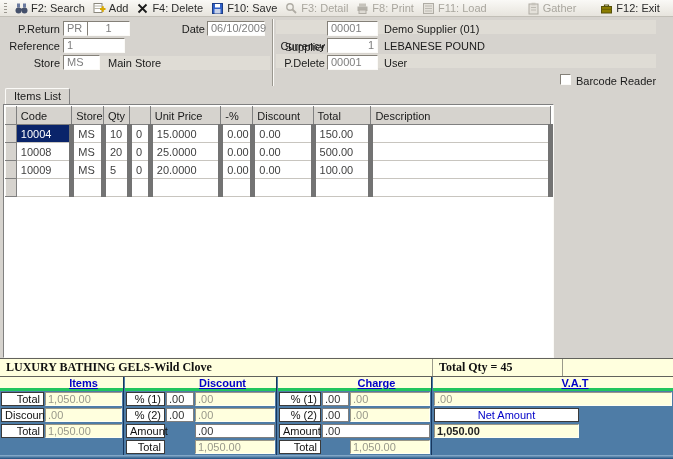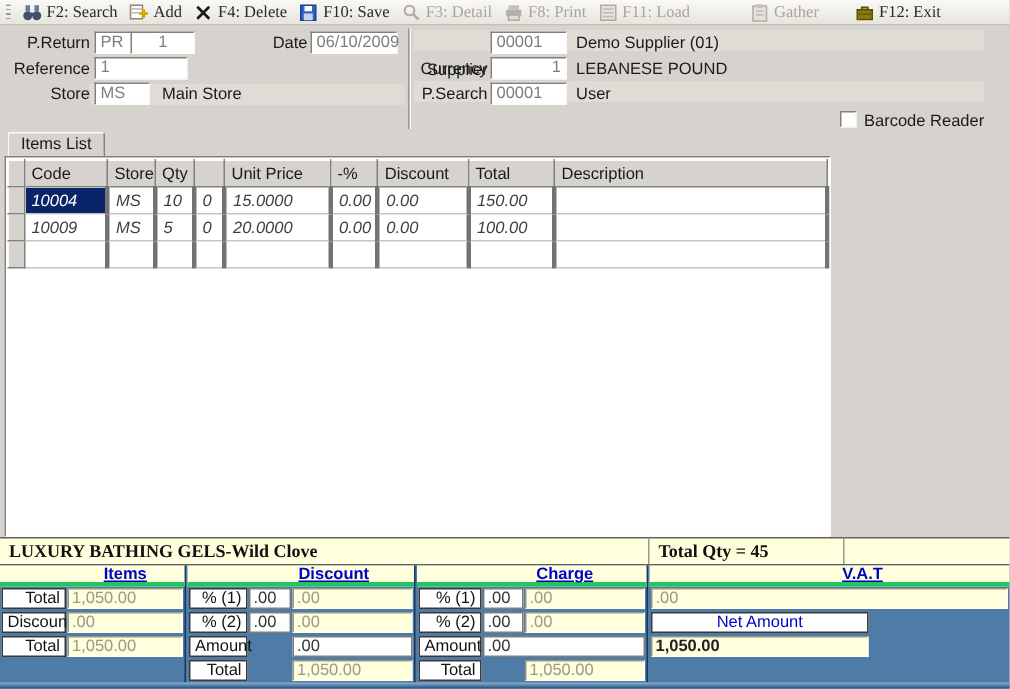--- a/index.html
+++ b/index.html
@@ -6,21 +6,21 @@
   html,body { width:673px; height:459px; }
   body { font-family:"Liberation Sans", sans-serif; font-size:11px; background:#D6D3CE; position:relative; overflow:hidden; }
 
   
   .toolbar { position:absolute; left:0; top:0; width:673px; height:17px;
     background:linear-gradient(#FAF9F6,#E7E4DD); border-bottom:1px solid #C2BFB7;
     display:flex; align-items:center; padding-left:2px; }
   .grip { width:3px; height:11px; margin:0 4px 0 2px;
     background:repeating-linear-gradient(#9A978F 0 1px, transparent 1px 3px); }
   .tbtn { display:flex; align-items:center; gap:3px; border:none; background:none;
-    font-family:Liberation Serif, serif; font-size:11px; color:#2B2B2B; padding:0 4px; height:16px; white-space:nowrap; }
+    font-family:Liberation Sans, sans-serif; font-size:11px; color:#2B2B2B; padding:0 4px; height:16px; white-space:nowrap; }
   .tbtn.disabled { color:#A9A69E; }
   .tbtn svg { width:13px; height:13px; flex:0 0 13px; }
   .sp { width:16px; }
   .caret { font-size:8px; color:#A9A69E; margin-left:2px; }
 
   
   .formpanel { position:absolute; left:0; top:17px; width:673px; height:71px; background:#D6D3CE; }
   .pane-divider { position:absolute; left:272px; top:2px; bottom:2px; width:2px;
     border-left:1px solid #9A978F; border-right:1px solid #FBFAF7; }
   .flabel { position:absolute; color:#1A1A1A; text-align:right; height:13px; line-height:13px; }
@@ -37,21 +37,21 @@
     border-radius:2px 2px 0 0; line-height:15px; color:#1A1A1A; }
 
   
   .gridbox { position:absolute; left:3px; top:104px; width:551px; height:254px; background:#FFFFFF;
     border:1px solid; border-color:#808080 #FBFAF7 #FBFAF7 #808080; overflow:hidden; }
   table.grid { border-collapse:collapse; table-layout:fixed; margin:1px 0 0 1px; }
   table.grid td, table.grid th { font-weight:normal; font-size:11px; height:18px; padding:0 0 0 4px;
     text-align:left; overflow:hidden; white-space:nowrap; }
   th.h, td.sel { background:#D6D3CE; border:1px solid; border-color:#FBFAF7 #808080 #808080 #FBFAF7; }
   th.h { height:17px; color:#1A1A1A; }
-  td.c { border-right:3px solid #737373; border-bottom:1px solid #C8C5BF; color:#3F3F3F;font-style:italic; }
+  td.c { border-right:5px solid #737373; border-bottom:1px solid #C8C5BF; color:#3F3F3F; }
   td.c.selected { background:#0A246A; color:#FFFFFF; }
 
   
   .itembar { position:absolute; left:0; top:358px; width:673px; height:19px; background:#FFFFDE;
     border-top:1px solid #62625C; border-bottom:1px solid #62625C; font-family:"Liberation Serif",serif;
     font-weight:bold; font-size:12px; color:#111; display:flex; }
   .itembar .cell1 { width:433px; padding:0 6px; line-height:17px; border-right:1px solid #9A9A8A; }
   .itembar .cell2 { width:130px; padding:0 6px; line-height:17px; border-right:1px solid #9A9A8A; }
 
   
@@ -191,21 +191,21 @@
   <span class="sname" style="left:108px; top:40px;">Main Store</span>
 
   <span class="flabel" style="left:275px; top:6px; width:50px;margin-top:18px;">Supplier</span>
   <span class="field" style="left:327px; top:4px; width:51px;">00001</span>
   <span class="sname" style="left:384px; top:6px;">Demo Supplier (01)</span>
 
   <span class="flabel" style="left:275px; top:23px; width:50px;">Currency</span>
   <span class="field" style="left:327px; top:21px; width:51px; text-align:right;">1</span>
   <span class="sname" style="left:384px; top:23px;">LEBANESE POUND</span>
 
-  <span class="flabel" style="left:275px; top:40px; width:50px;">P.Search</span>
+  <span class="flabel" style="left:275px; top:40px; width:50px;">P.Delete</span>
   <span class="field" style="left:327px; top:38px; width:51px;">00001</span>
   <span class="sname" style="left:384px; top:40px;">User</span>
 
   <span class="cb" style="left:560px; top:57px;"></span>
   <span class="sname" style="left:576px; top:58px;">Barcode Reader</span>
 </div>
 
 <div class="tabstrip">
   <div class="tab">Items List</div>
 </div>
@@ -244,20 +244,32 @@
       <td class="c">10</td>
       <td class="c">0</td>
       <td class="c">15.0000</td>
       <td class="c">0.00</td>
       <td class="c">0.00</td>
       <td class="c">150.00</td>
       <td class="c"></td>
     </tr>
     <tr>
       <td class="sel"></td>
+      <td class="c">10008</td>
+      <td class="c">MS</td>
+      <td class="c">20</td>
+      <td class="c">0</td>
+      <td class="c">25.0000</td>
+      <td class="c">0.00</td>
+      <td class="c">0.00</td>
+      <td class="c">500.00</td>
+      <td class="c"></td>
+    </tr>
+    <tr>
+      <td class="sel"></td>
       <td class="c">10009</td>
       <td class="c">MS</td>
       <td class="c">5</td>
       <td class="c">0</td>
       <td class="c">20.0000</td>
       <td class="c">0.00</td>
       <td class="c">0.00</td>
       <td class="c">100.00</td>
       <td class="c"></td>
     </tr>

